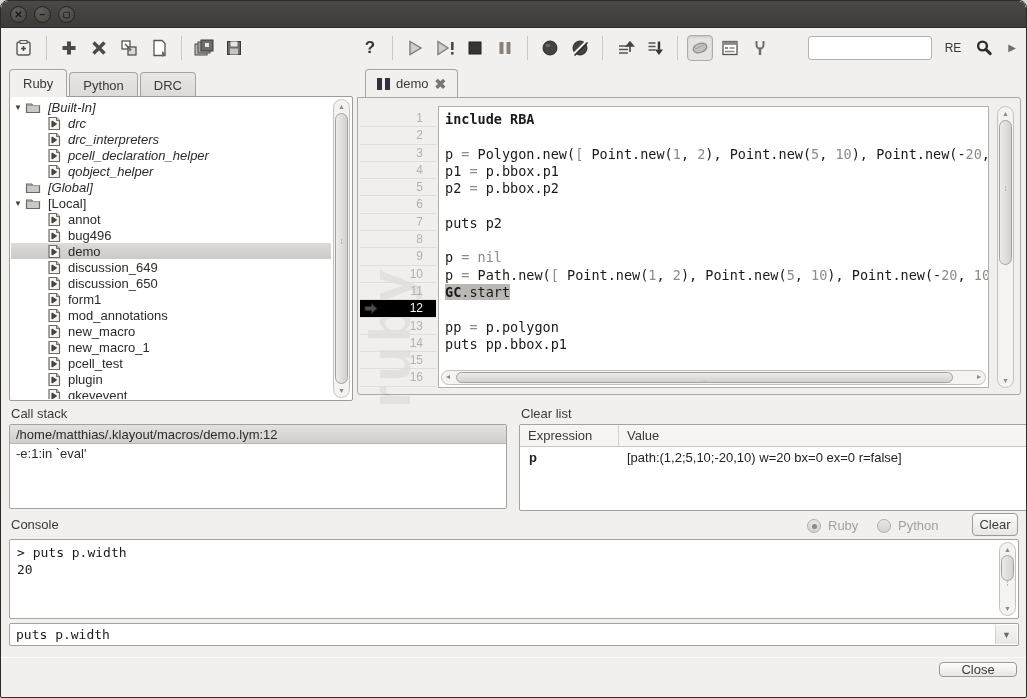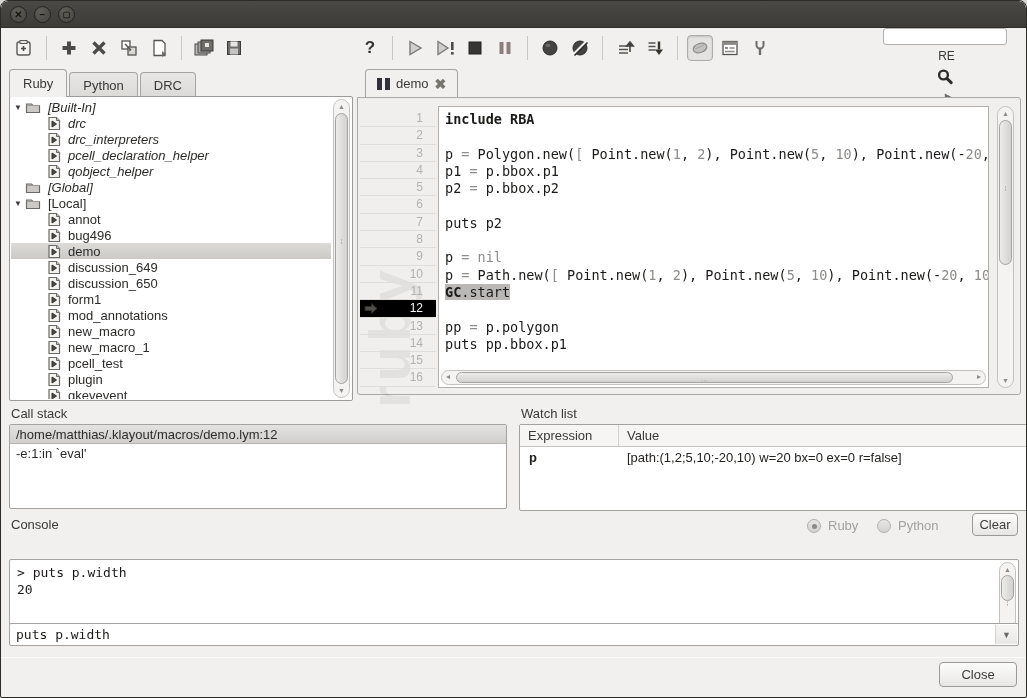--- a/index.html
+++ b/index.html
@@ -284,21 +284,21 @@
         </div>
         <div class="tbtn">
           <span style="display:flex">
             <svg width="20" height="20">
               <path d="M6.5 3 v4 a3.5 3.5 0 0 0 7 0 V3" fill="none" stroke="#6e6d69" stroke-width="2"></path>
               <path d="M10 10.5 V17" stroke="#6e6d69" stroke-width="2.4"></path>
             </svg>
           </span>
         </div>
       </div>
-    <div class="tgroup" style="right:19px;flex-direction:column;">
+    <div class="tgroup" style="right:10px;">
       <input class="search-input" value="" style="">
       <span class="re-label">RE</span>
       <span class="tbtn">
         <svg width="18" height="18" viewBox="0 0 18 18">
           <circle cx="7.5" cy="7" r="4.4" fill="none" stroke="#2e2d2a" stroke-width="2.4"></circle>
           <line x1="10.8" y1="10.4" x2="15.2" y2="14.6" stroke="#2e2d2a" stroke-width="3" stroke-linecap="round"></line>
         </svg>
       </span>
       <span class="mini-arrow">▶</span>
     </div>
@@ -601,21 +601,21 @@
   </div>
 
   <div class="sec-label" style="left:10px; top:405px;">Call stack</div>
   <div class="panel-box" style="left:8px; top:423px; width:498px; height:85px;">
     <div id="callstack">
         <div class="cs-row selected">/home/matthias/.klayout/macros/demo.lym:12</div>
         <div class="cs-row">-e:1:in `eval'</div>
       </div>
   </div>
 
-  <div class="sec-label" style="left:520px; top:405px;">Watch list</div>
+  <div class="sec-label" style="left:520px; top:405px;">Clear list</div>
   <div class="panel-box" style="left:518px; top:423px; width:564px; height:87px;">
     <div class="watch-header">
       <div class="c1">Expression</div>
       <div class="c2">Value</div>
     </div>
     <div id="watchrows">
         <div class="watch-row">
           <div class="c1">p</div>
           <div class="c2">[path:(1,2;5,10;-20,10) w=20 bx=0 ex=0 r=false]</div>
         </div>
@@ -628,36 +628,36 @@
     <span>Ruby</span>
   </div>
   <div class="radio" style="position:absolute; left:876px; top:517px;">
     <span class="rcirc"></span>
     <span>Python</span>
   </div>
   <div class="btn" style="left:971px; top:512px; width:46px; height:23px;">
     <span>Clear</span>
   </div>
 
-  <div class="panel-box" style="left:8px; top:558px; width:1010px; height:80px;">
+  <div class="panel-box" style="left:8px; top:538px; width:1010px; height:80px;">
     <div class="console-out" id="consoleout">
         <div>&gt; puts p.width</div>
         <div>20</div>
       </div>
     <div class="vscroll" style="right:2px; top:2px; bottom:2px;">
       <div class="arr up">▲</div>
       <div class="vthumb" style="top:12px; height:26px;"></div>
       <div class="grip" style="top:52%;">⁞</div>
       <div class="arr dn">▼</div>
     </div>
   </div>
 
   <div class="combo" style="left:8px; top:622px; width:1010px; height:23px;">
     <input value="puts p.width" style="">
     <div class="drop">▼</div>
   </div>
 
   <div class="hr" style="top:656px;"></div>
-  <div class="btn" style="left:938px; top:661px; width:78px; height:25px;">
+  <div class="btn" style="left:938px; top:661px; width:78px; height:15px;">
     <span>Close</span>
   </div>
 
 </div>
 
 </body></html>

